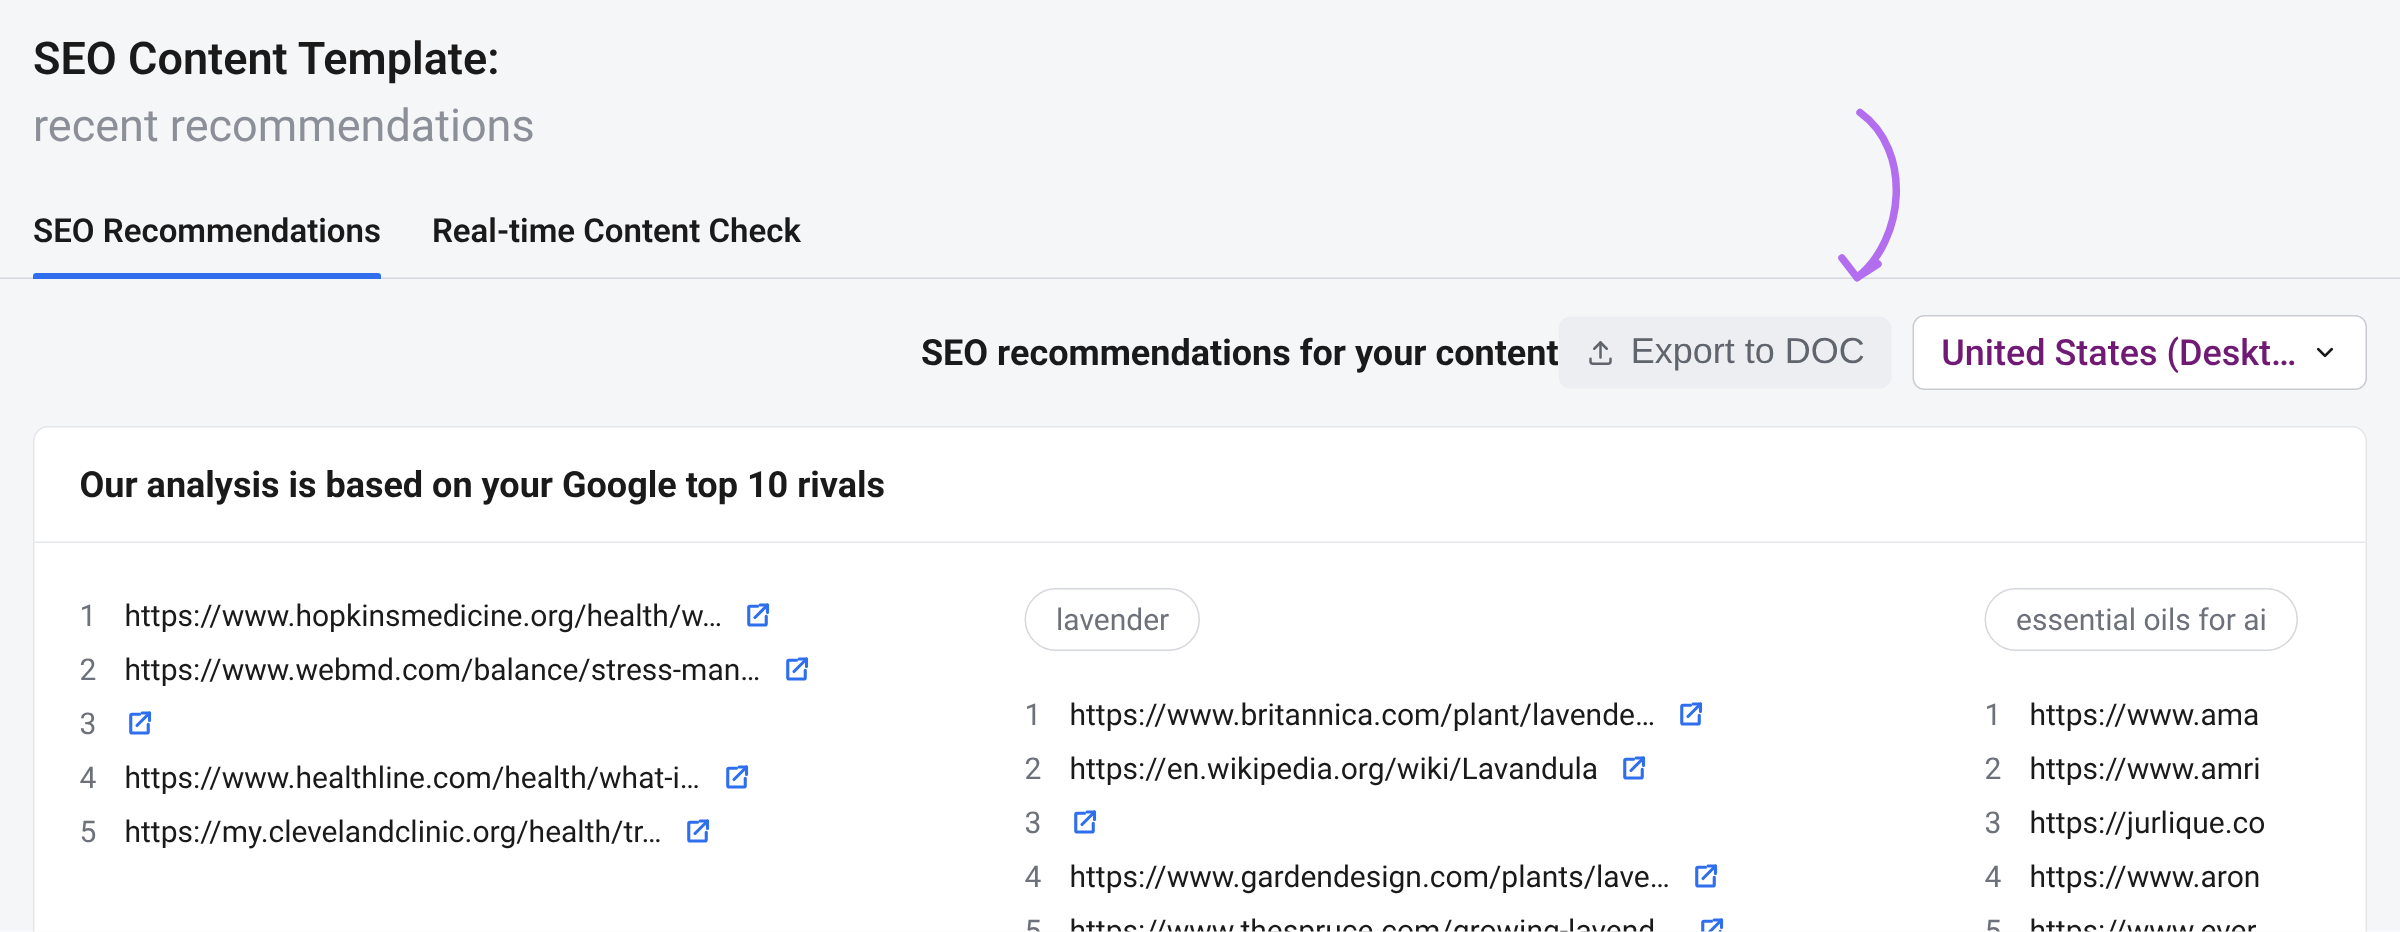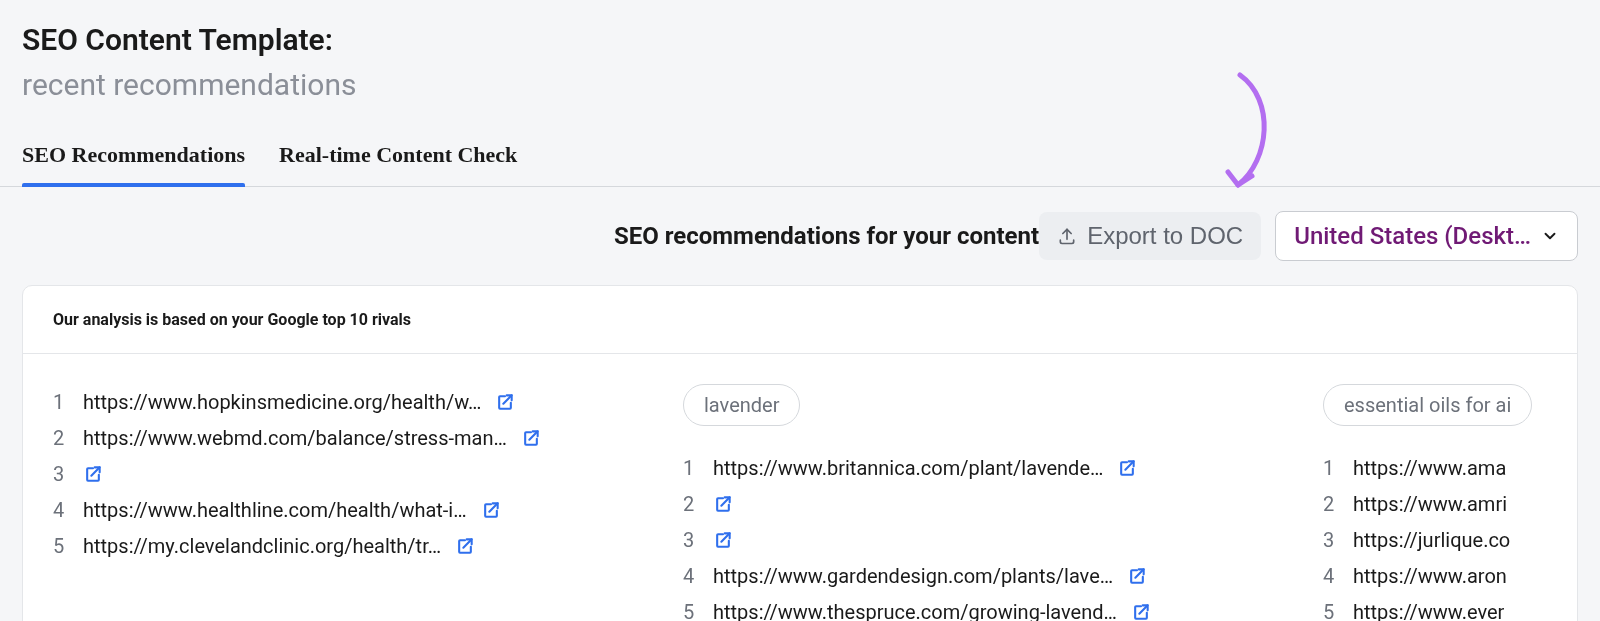--- a/index.html
+++ b/index.html
@@ -27,21 +27,20 @@
   .title-suffix {
     font-weight: 400;
     color: #8b8f98;
   }
   .tabs {
     display: flex;
     gap: 34px;
     margin-top: 40px;
     border-bottom: 1px solid #d5d8dc;
     padding: 0 22px;
-    font-family: Liberation Serif, serif;
   }
   .tab {
     font-size: 22px;
     font-weight: 600;
     color: #1a1a1a;
     padding-bottom: 18px;
     cursor: pointer;
     position: relative;
   }
   .tab.active::after {
@@ -101,21 +100,21 @@
   .card {
     background: #fff;
     border: 1px solid #e4e6e9;
     border-radius: 10px;
     margin: 0 22px;
     overflow: hidden;
   }
   .card-header {
     padding: 24px 30px;
     border-bottom: 1px solid #e4e6e9;
-    font-size: 16px;
+    font-size: 24px;
     font-weight: 700;
   }
   .columns {
     display: flex;
     gap: 50px;
     padding: 30px 30px 0 30px;
     overflow: hidden;
     width: 100%;
   }
   .column {
@@ -271,20 +270,21 @@
           <span class="row-url">https://www.britannica.com/plant/lavende…</span>
           <span class="ext-icon icon">
             <svg width="20" height="20" viewBox="0 0 24 24" fill="none" stroke="#2f6fed" stroke-width="2.5" stroke-linecap="round" stroke-linejoin="round">
               <path d="M14 4h6v6"></path>
               <path d="M20 4L10 14"></path>
               <path d="M19 13v6a1 1 0 0 1-1 1H6a1 1 0 0 1-1-1V6a1 1 0 0 1 1-1h6"></path>
             </svg>
           </span>
         </div><div class="row">
           <span class="row-num">2</span>
+          <span class="row-url">https://en.wikipedia.org/wiki/Lavandula</span>
           <span class="ext-icon icon">
             <svg width="20" height="20" viewBox="0 0 24 24" fill="none" stroke="#2f6fed" stroke-width="2.5" stroke-linecap="round" stroke-linejoin="round">
               <path d="M14 4h6v6"></path>
               <path d="M20 4L10 14"></path>
               <path d="M19 13v6a1 1 0 0 1-1 1H6a1 1 0 0 1-1-1V6a1 1 0 0 1 1-1h6"></path>
             </svg>
           </span>
         </div><div class="row">
           <span class="row-num">3</span>
           <span class="ext-icon icon">

